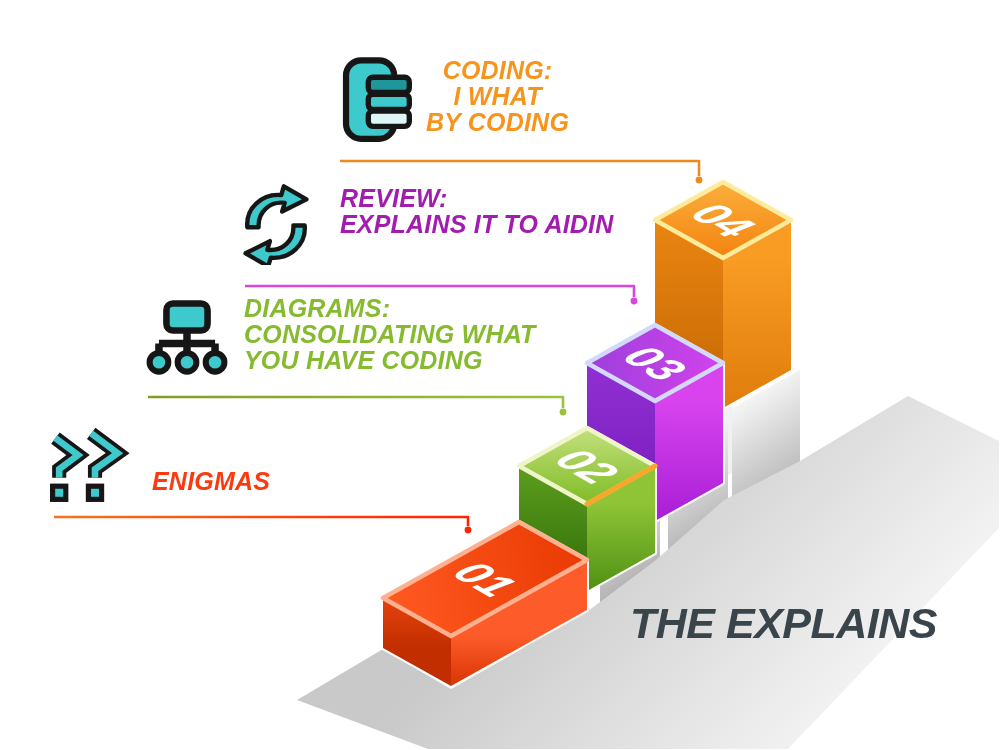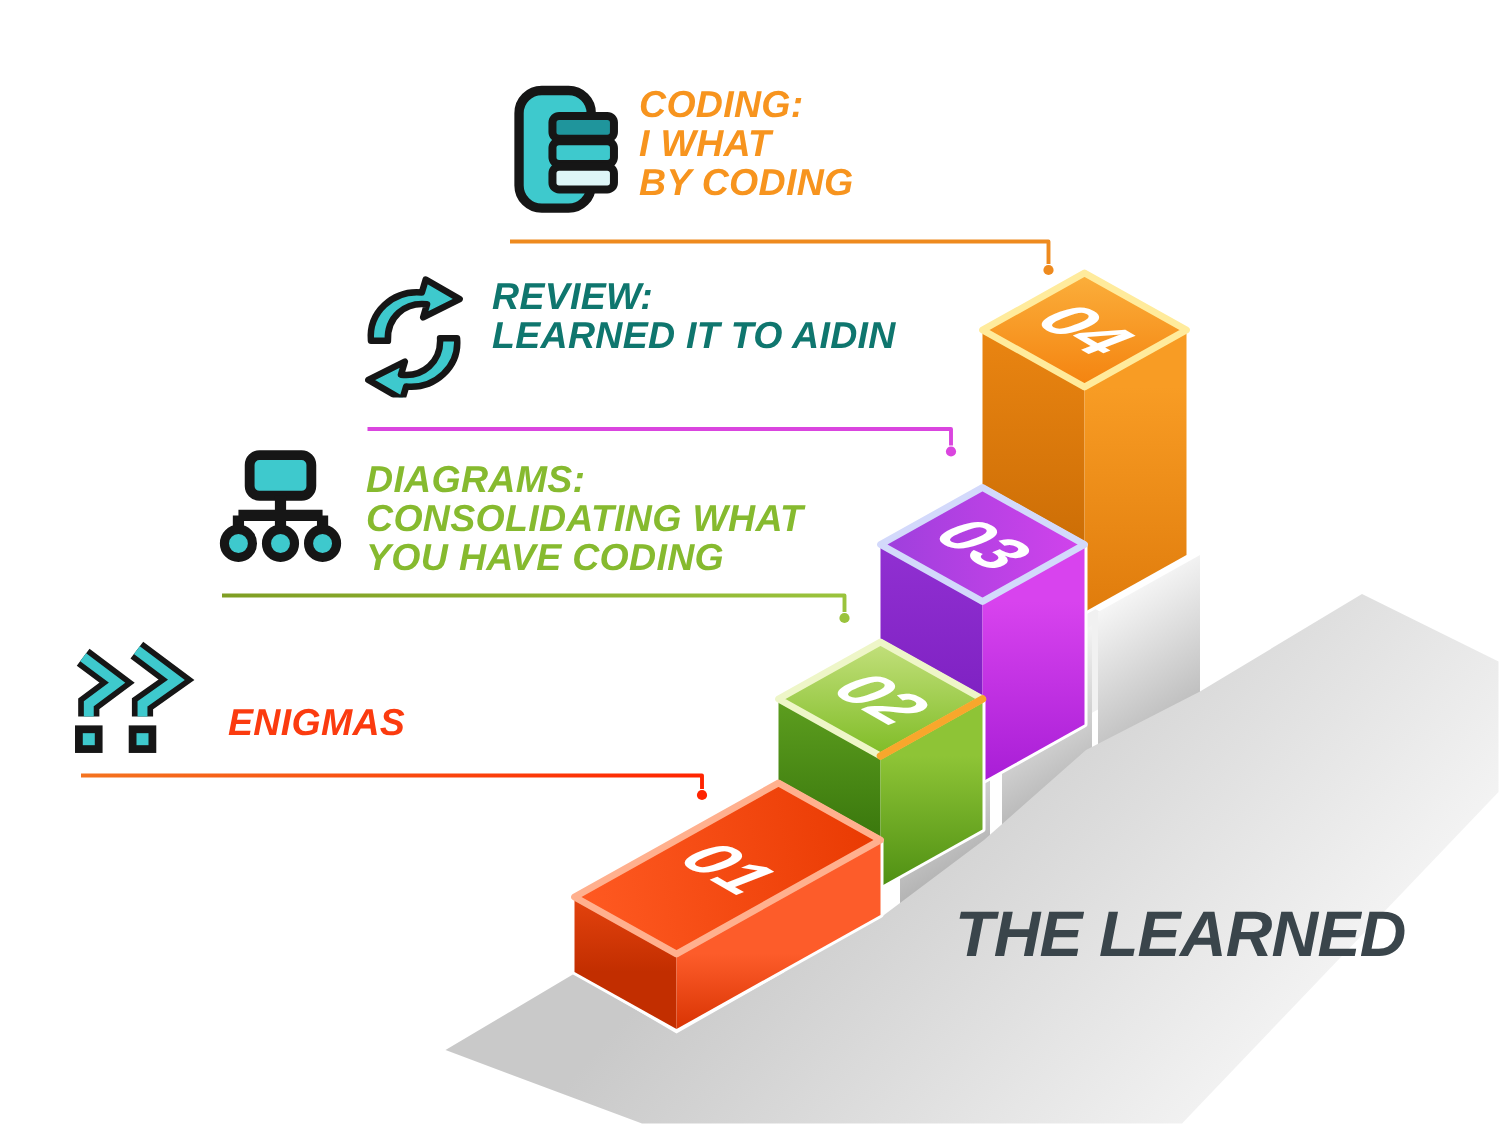--- a/index.html
+++ b/index.html
@@ -159,45 +159,45 @@
     </svg>
 
   <div id="callouts">
       <div class="callout" style="left: 338px; top: 55px;">
     <div class="callout-icon"><svg width="82" viewBox="0 0 92 100">
             <rect x="9" y="6" width="54" height="88" rx="17" fill="#3ec9cd" stroke="#161616" stroke-width="7"></rect>
             <rect x="34" y="25" width="46" height="17" rx="5" fill="#1f959c" stroke="#161616" stroke-width="6"></rect>
             <rect x="34" y="44" width="46" height="17" rx="5" fill="#3ec9cd" stroke="#161616" stroke-width="6"></rect>
             <rect x="34" y="63" width="46" height="17" rx="5" fill="#def6f7" stroke="#161616" stroke-width="6"></rect>
           </svg></div>
-    <div class="callout-text" style="color: rgb(247, 148, 30); margin-left: 6px; margin-top: 2px;">
+    <div class="callout-text" style="color: rgb(247, 148, 30); margin-left: 6px; margin-top: 2px; text-align: center;">
           <div>CODING:</div>
           <div>I WHAT</div>
           <div>BY CODING</div>
         </div>
   </div>
       <div class="callout" style="left: 236px; top: 182px;">
     <div class="callout-icon"><svg width="80" viewBox="0 0 92 96">
             <path d="M13,52 C11,30 30,13 52,15 L55,5 L81,20 L53,34 L56,24 C39,22 25,34 26,52 Z" fill="#3ec9cd" stroke="#161616" stroke-width="5" stroke-linejoin="round"></path>
             <path d="M13,52 C11,30 30,13 52,15 L55,5 L81,20 L53,34 L56,24 C39,22 25,34 26,52 Z" transform="rotate(180 46 51)" fill="#3ec9cd" stroke="#161616" stroke-width="5" stroke-linejoin="round"></path>
           </svg></div>
-    <div class="callout-text" style="color: #0f766e; margin-left: 12px; margin-top: 3px;">
+    <div class="callout-text" style="color: #a21caf; margin-left: 24px; margin-top: 3px;">
           <div>REVIEW:</div>
-          <div>LEARNED IT TO AIDIN</div>
+          <div>EXPLAINS IT TO AIDIN</div>
         </div>
   </div>
       <div class="callout" style="left: 144px; top: 295px;">
     <div class="callout-icon"><svg width="86" viewBox="0 0 92 96">
             <rect x="24" y="9" width="44" height="29" rx="7" fill="#3ec9cd" stroke="#161616" stroke-width="7"></rect>
             <path d="M46 38 V52 M16 52 H76 M16 52 V60 M46 52 V60 M76 52 V60" stroke="#161616" stroke-width="8" fill="none"></path>
             <circle cx="16" cy="72" r="10" fill="#3ec9cd" stroke="#161616" stroke-width="6.5"></circle>
             <circle cx="46" cy="72" r="10" fill="#3ec9cd" stroke="#161616" stroke-width="6.5"></circle>
             <circle cx="76" cy="72" r="10" fill="#3ec9cd" stroke="#161616" stroke-width="6.5"></circle>
           </svg></div>
-    <div class="callout-text" style="color: rgb(134, 186, 47); margin-left: 14px; margin-top: 12px;">
+    <div class="callout-text" style="color: rgb(134, 186, 47); margin-left: 14px; margin-top: 0;">
           <div>DIAGRAMS:</div>
           <div>CONSOLIDATING WHAT</div>
           <div>YOU HAVE CODING</div>
         </div>
   </div>
       <div class="callout align-end" style="left: 46px; top: 424px;">
     <div class="callout-icon"><svg width="98" viewBox="0 0 104 96">
             <path d="M10 15 L34 33 L14 48 L14 57" fill="none" stroke="#161616" stroke-width="15"></path>
             <path d="M10 15 L34 33 L14 48 L14 57" fill="none" stroke="#3ec9cd" stroke-width="7"></path>
             <rect x="7" y="66" width="14" height="14" fill="#3ec9cd" stroke="#161616" stroke-width="5.5"></rect>
@@ -205,15 +205,15 @@
             <path d="M48 10 L76 31 L52 48 L52 57" fill="none" stroke="#3ec9cd" stroke-width="7"></path>
             <rect x="45" y="66" width="14" height="14" fill="#3ec9cd" stroke="#161616" stroke-width="5.5"></rect>
           </svg></div>
     <div class="callout-text" style="color: rgb(251, 59, 15); margin-left: 8px; margin-bottom: 24px;">
           <div>ENIGMAS</div>
         </div>
   </div>
     </div>
 
   <div class="title" style="color: rgb(58, 69, 75);">
-    <div>THE LEARNED</div>
+    <div>THE EXPLAINS</div>
   </div>
 </div>
 
 </body></html>

